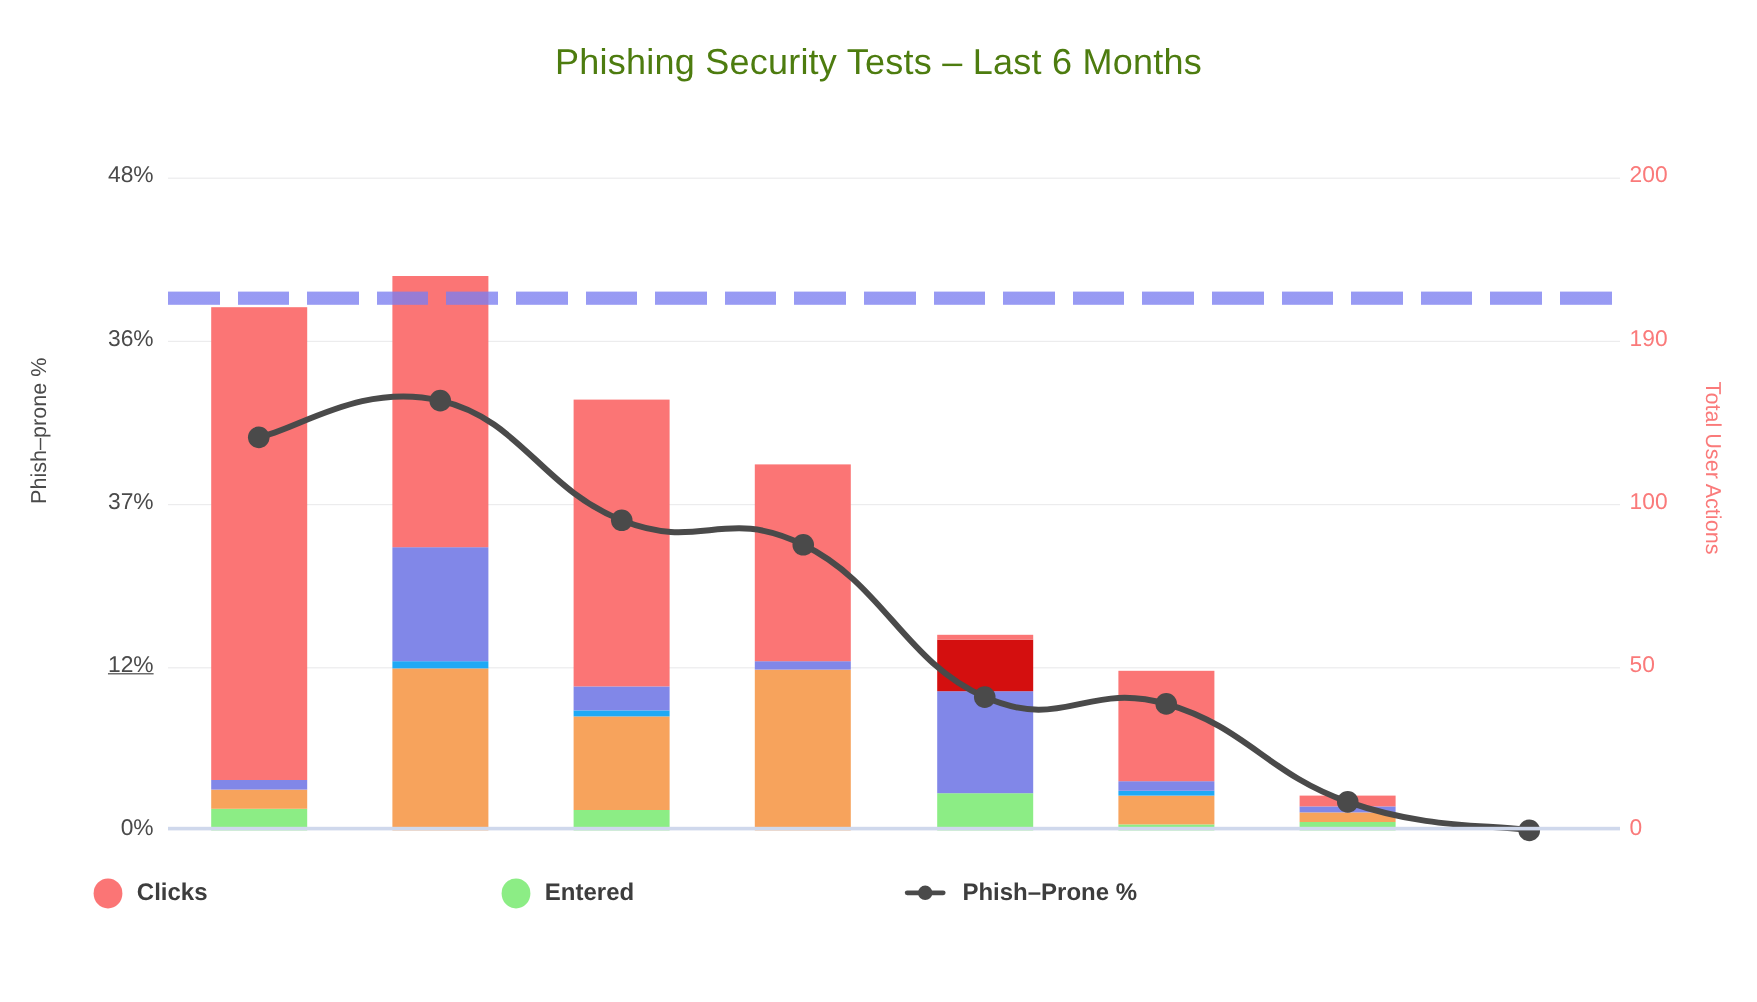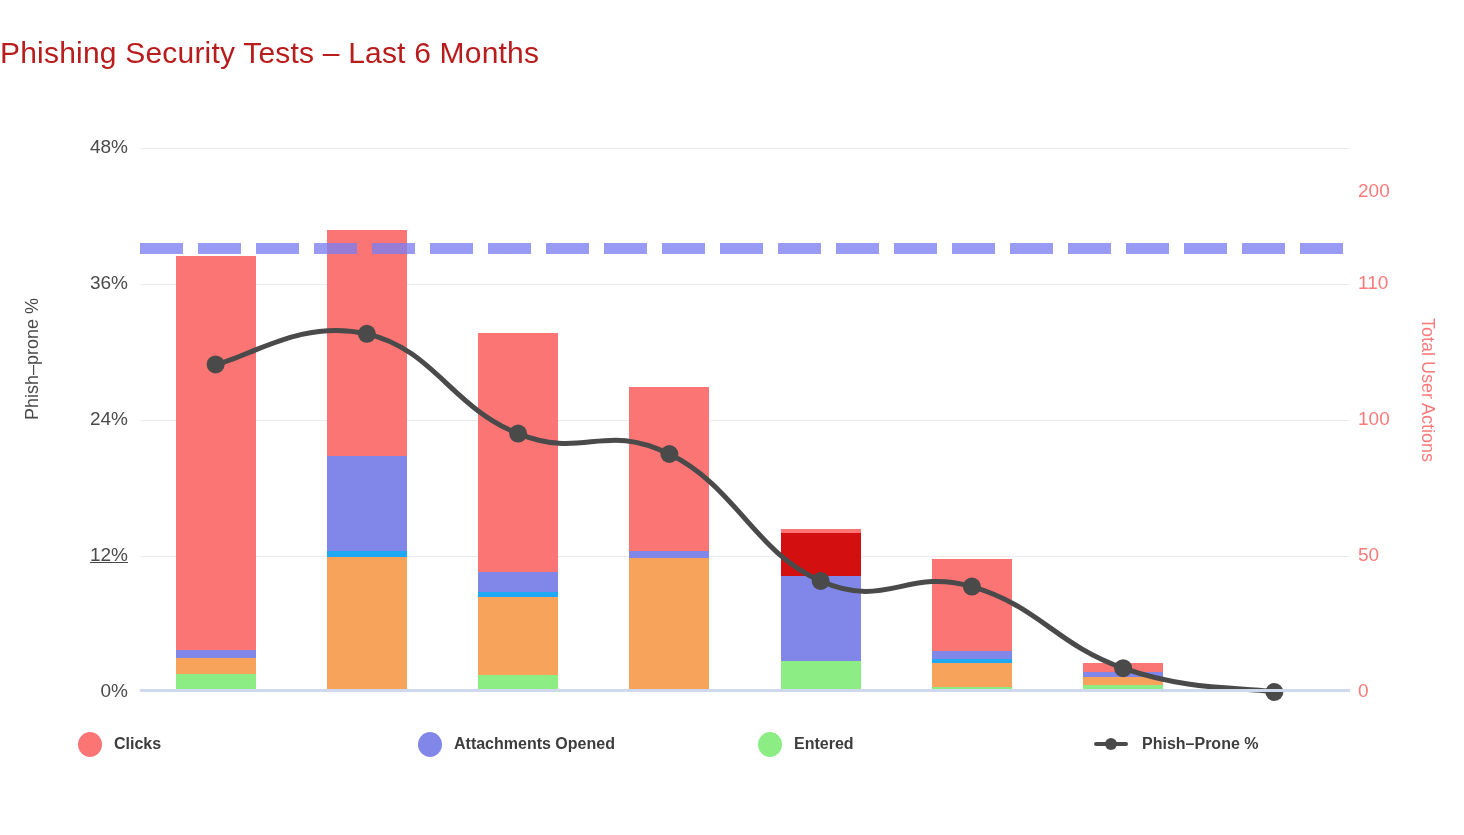--- a/index.html
+++ b/index.html
@@ -8,21 +8,22 @@
     background:#ffffff;
     font-family:"Liberation Sans", sans-serif;
     overflow:hidden;
     position:relative;
   }
   .chart-root { position:absolute; inset:0; }
 
   
   .title {
     position:absolute; left:0; top:36px; width:1464px;
-    font-size:30px; font-weight:400; color:#b91c1c;
+    text-align:center;
+    font-size:30px; font-weight:400; color:#4d7c0f;
     letter-spacing:0.2px;
   }
   .subtitle {
     position:absolute; left:0; top:90px; width:1464px;
     text-align:center;
     font-size:20px; font-weight:400; color:#8c8c8c;
   }
 
   
   .plot {
@@ -108,42 +109,42 @@
   }
   .legend-line { width:34px; height:22px; flex:0 0 auto; margin-left:-4px; margin-right:2px; position:relative; }
   .legend-line::before {
     content:""; position:absolute; left:0; top:9px; width:34px; height:4px;
     background:#4a4a4a; border-radius:2px;
   }
   .legend-line::after {
     content:""; position:absolute; left:11px; top:5px; width:12px; height:12px;
     background:#4a4a4a; border-radius:50%;
   }
-  .legend-label { font-size:16px; font-weight:bold; color:#3d3d3d; white-space:nowrap; }
+  .legend-label { font-size:20px; font-weight:bold; color:#3d3d3d; white-space:nowrap; }
 </style>
 </head>
 <body>
 
 <div class="chart-root">
 
   <div class="title">Phishing Security Tests – Last 6 Months</div>
 
   <div id="ylabels-left">
       <div class="ytick-left" style="left: 58px; width: 70px; top: 680px;">0%</div>
       <div class="ytick-left" style="left: 58px; width: 70px; top: 544px; text-decoration: underline;">12%</div>
-      <div class="ytick-left" style="left: 58px; width: 70px; top: 408px;">24%</div>
+      <div class="ytick-left" style="left: 58px; width: 70px; top: 408px;">37%</div>
       <div class="ytick-left" style="left: 58px; width: 70px; top: 272px;">36%</div>
       <div class="ytick-left" style="left: 58px; width: 70px; top: 136px;">48%</div>
     </div>
   <div id="ylabels-right">
       <div class="ytick-right" style="left: 1358px; top: 680px;">0</div>
       <div class="ytick-right" style="left: 1358px; top: 544px;">50</div>
       <div class="ytick-right" style="left: 1358px; top: 408px;">100</div>
-      <div class="ytick-right" style="left: 1358px; top: 272px;">110</div>
-      <div class="ytick-right" style="left: 1358px; top: 136px; margin-top: 44px;">200</div>
+      <div class="ytick-right" style="left: 1358px; top: 272px;">190</div>
+      <div class="ytick-right" style="left: 1358px; top: 136px;">200</div>
     </div>
 
   <div class="axis-title-left">Phish–prone %</div>
   <div class="axis-title-right">Total User Actions</div>
 
   <div class="plot" id="plot">
     <div id="gridlines">
         <div class="gridline" style="top: 408px;"></div>
         <div class="gridline" style="top: 272px;"></div>
         <div class="gridline" style="top: 136px;"></div>
@@ -208,24 +209,20 @@
       </svg>
     <div class="axis-base"></div>
   </div>
 
   <div class="legend" id="legend">
       <div class="legend-item">
         <span class="legend-dot" style="background: rgb(251, 117, 117);"></span>
         <span class="legend-label">Clicks</span>
       </div>
       <div class="legend-item">
-        <span class="legend-dot" style="background: rgb(129, 135, 232);"></span>
-        <span class="legend-label">Attachments Opened</span>
-      </div>
-      <div class="legend-item">
         <span class="legend-dot" style="background: rgb(140, 237, 133);"></span>
         <span class="legend-label">Entered</span>
       </div>
       <div class="legend-item">
         <span class="legend-line"></span>
         <span class="legend-label">Phish–Prone %</span>
       </div>
     </div>
 
 </div>

